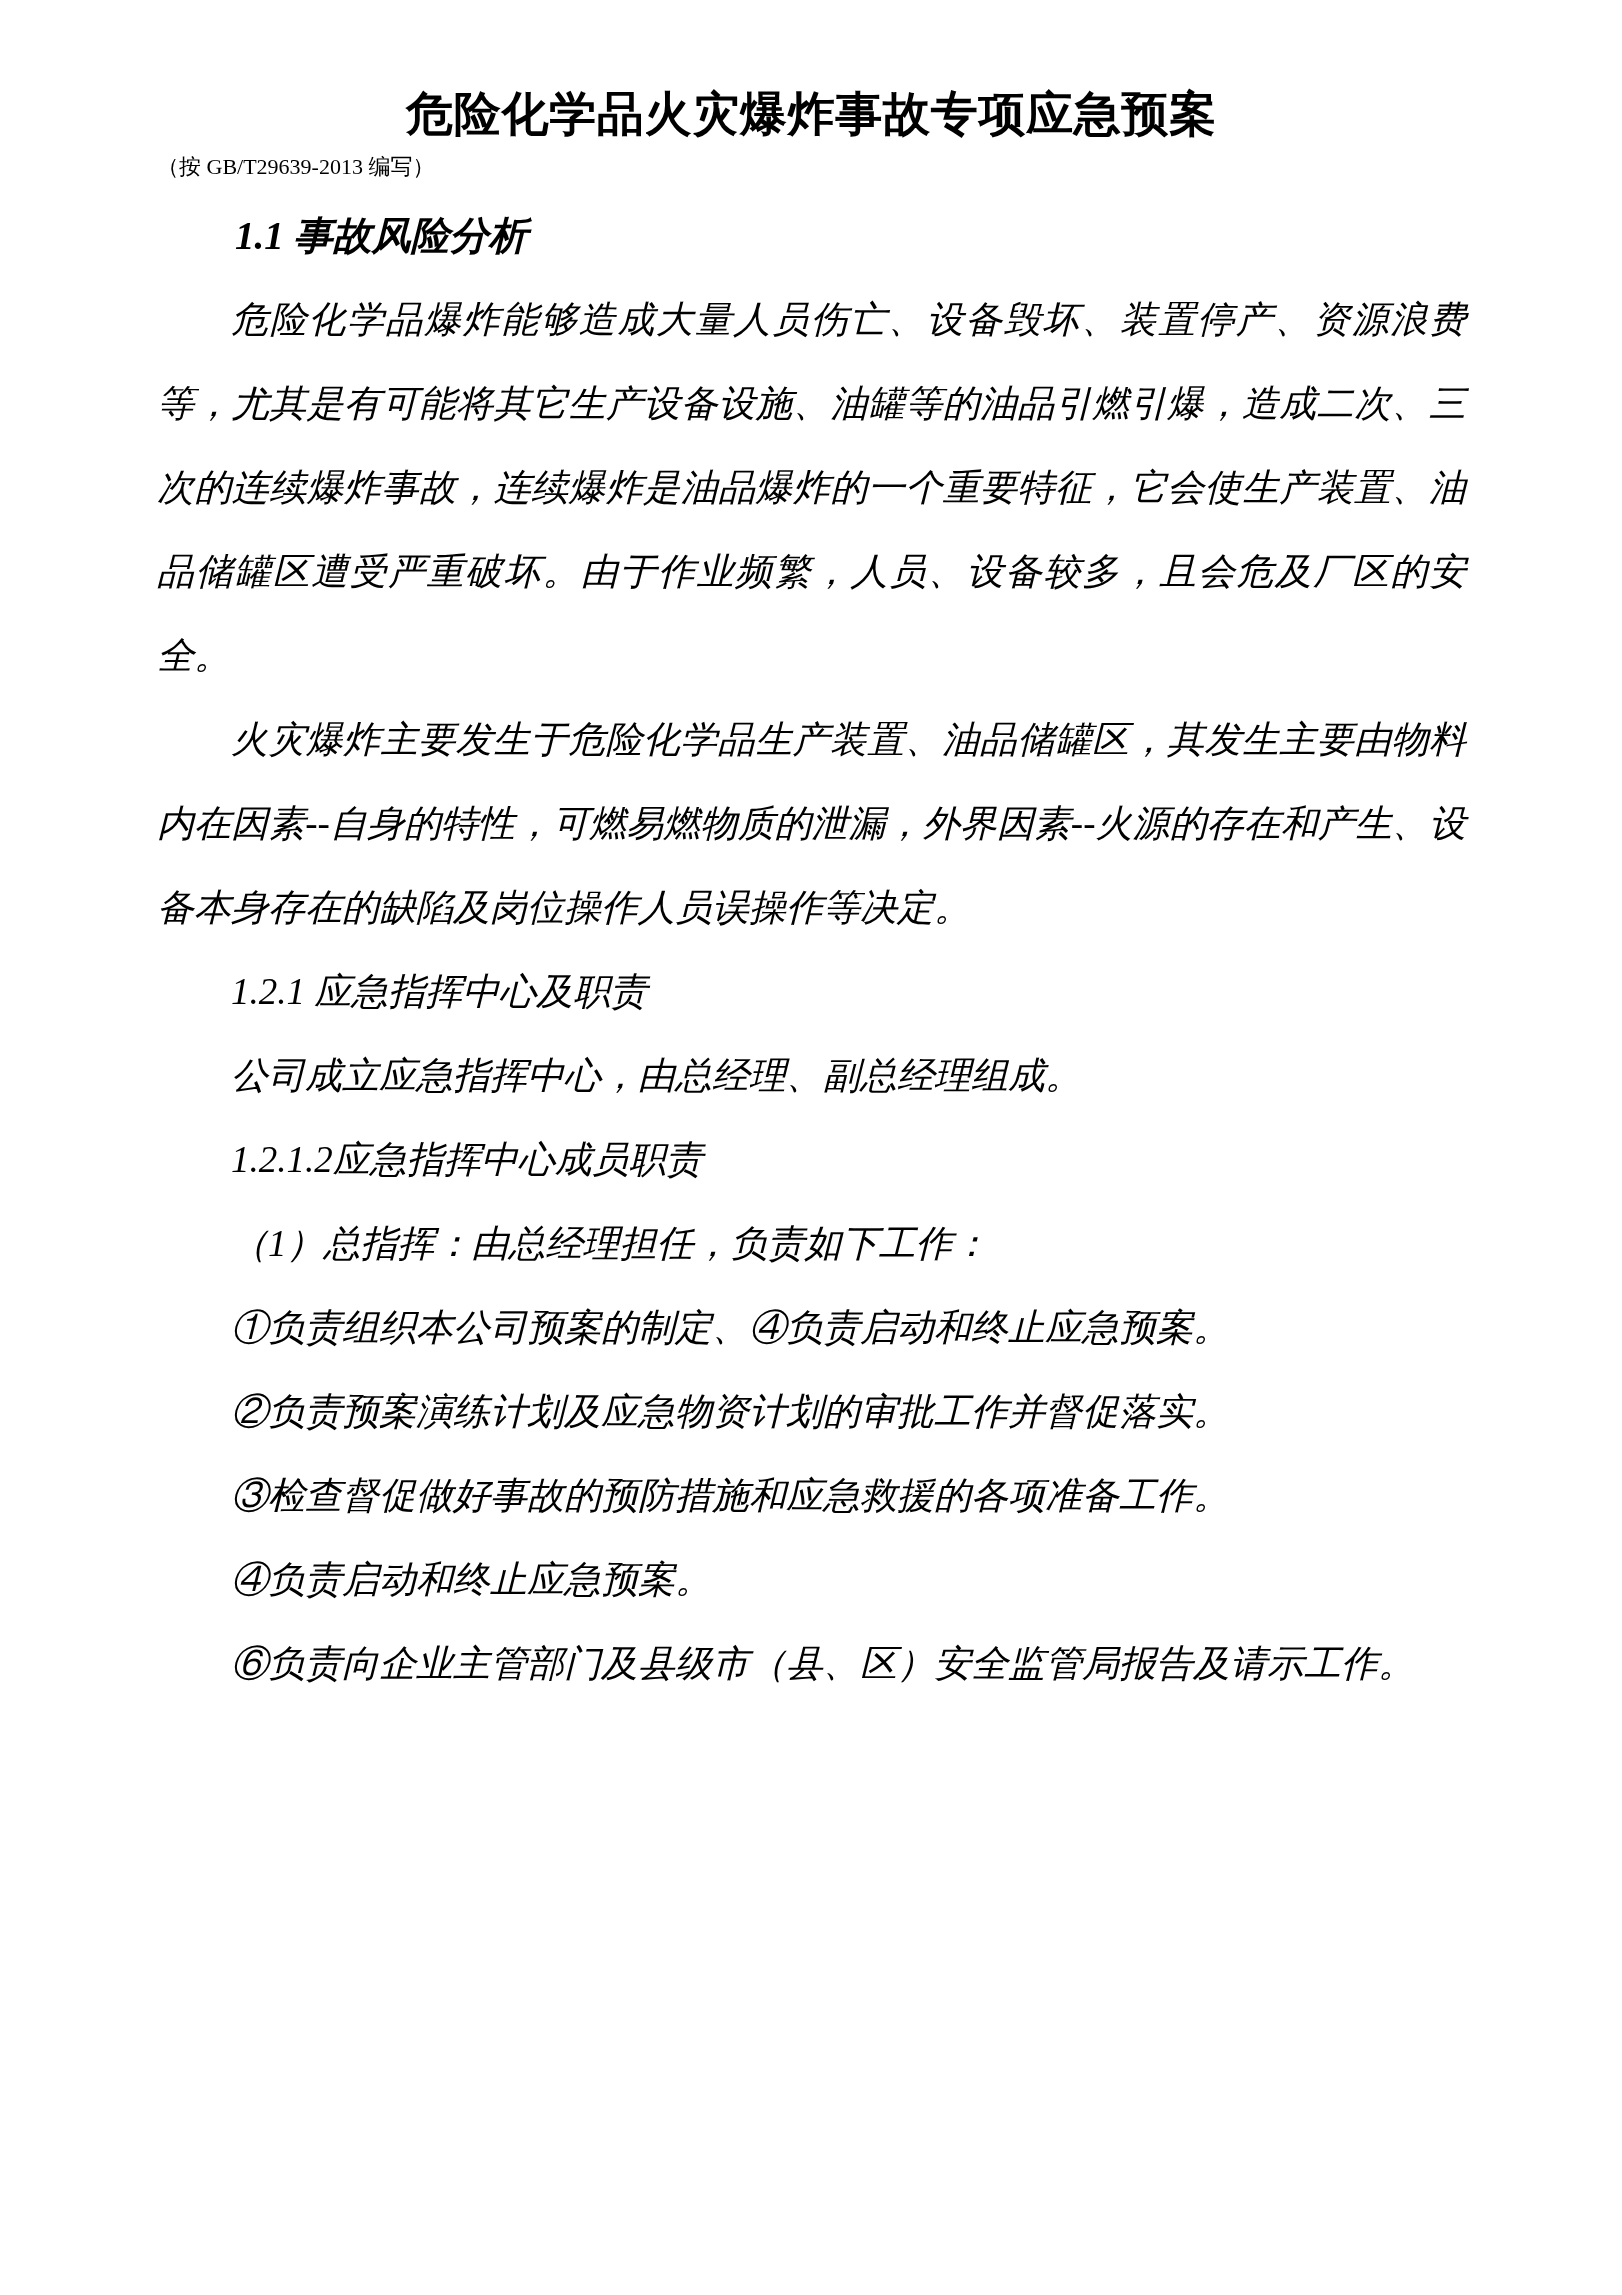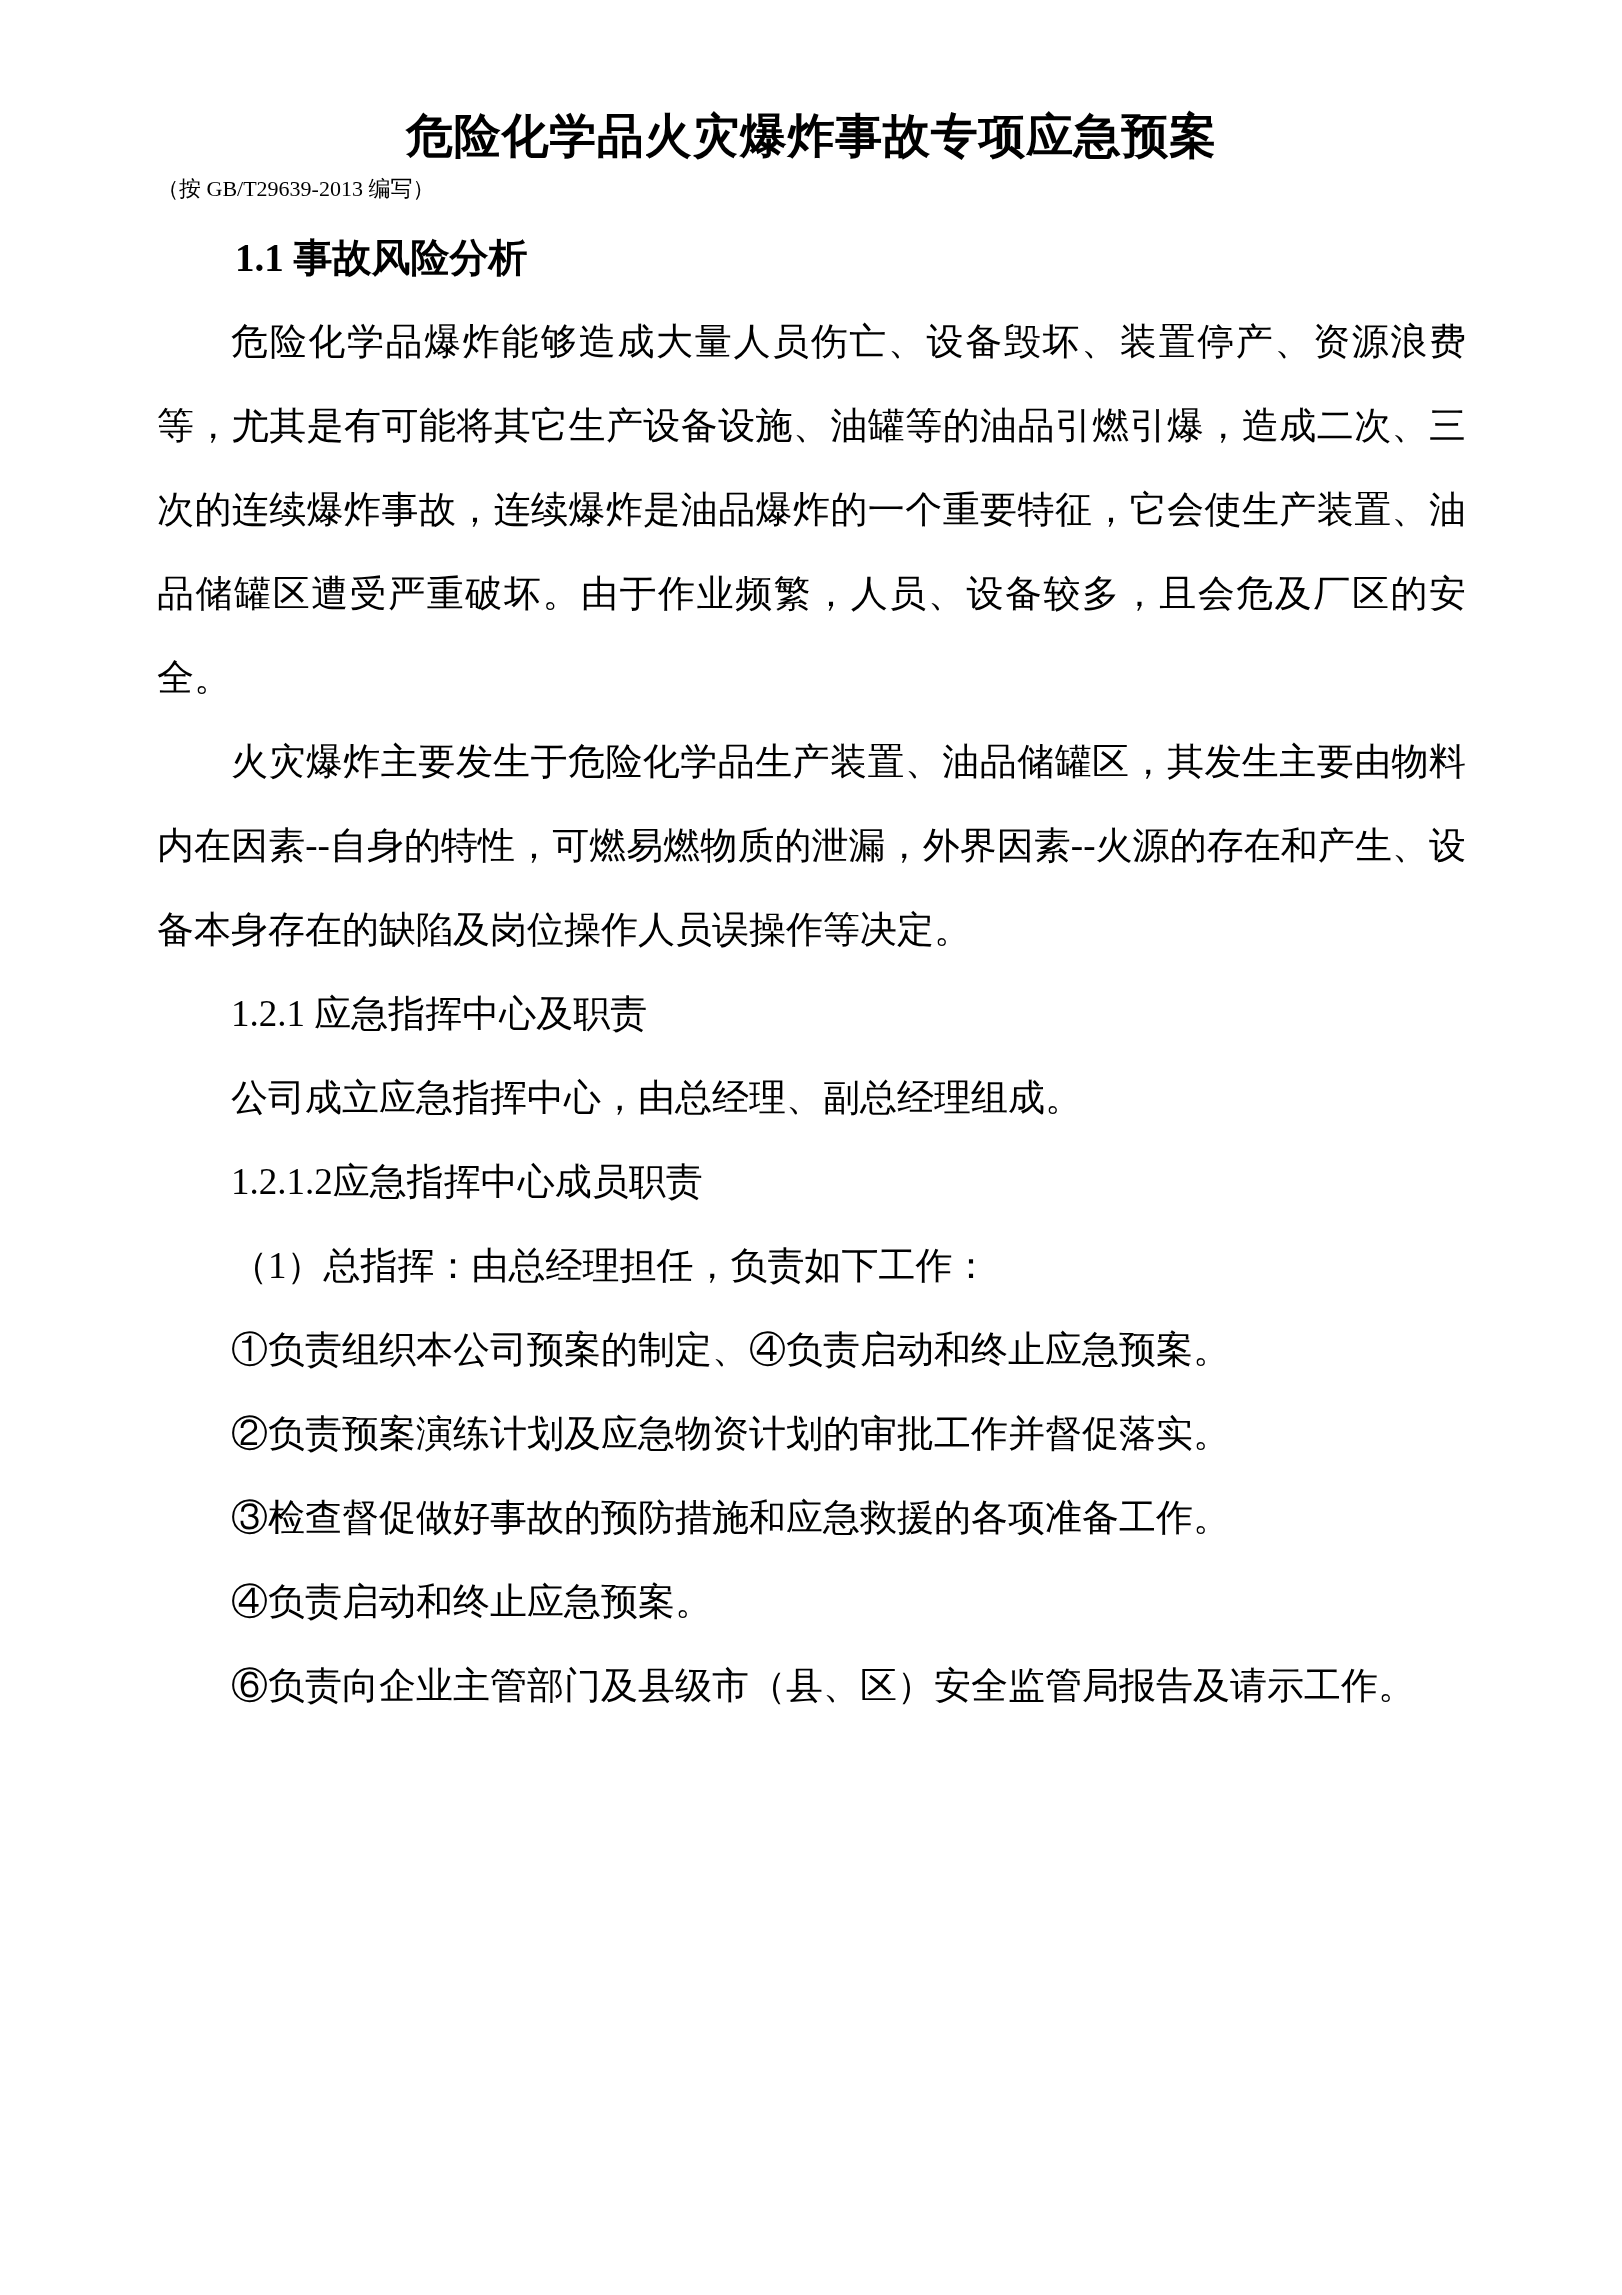--- a/index.html
+++ b/index.html
@@ -12,36 +12,37 @@
     overflow: hidden;
     font-family: "Liberation Serif", serif;
   }
   .doc {
     position: absolute;
     left: 157px;
     right: 157px;
     top: 0;
   }
   .title {
-    margin-top: 104px;
+    margin-top: 82px;
     line-height: 65px;
     font-size: 47px;
     font-weight: bold;
     text-align: center;
     letter-spacing: 0.7px;
   }
   .subtitle {
     line-height: 39px;
     font-size: 22px;
   }
   .body-text {
     margin-top: 7.9px;
     font-size: 37px;
     line-height: 84px;
     text-align: justify;
+    font-style: italic;
   }
   .body-text p {
     margin: 0;
     text-indent: 2em;
   }
   .body-text p.heading {
     font-size: 39px;
     font-weight: bold;
     text-align: left;
   }

